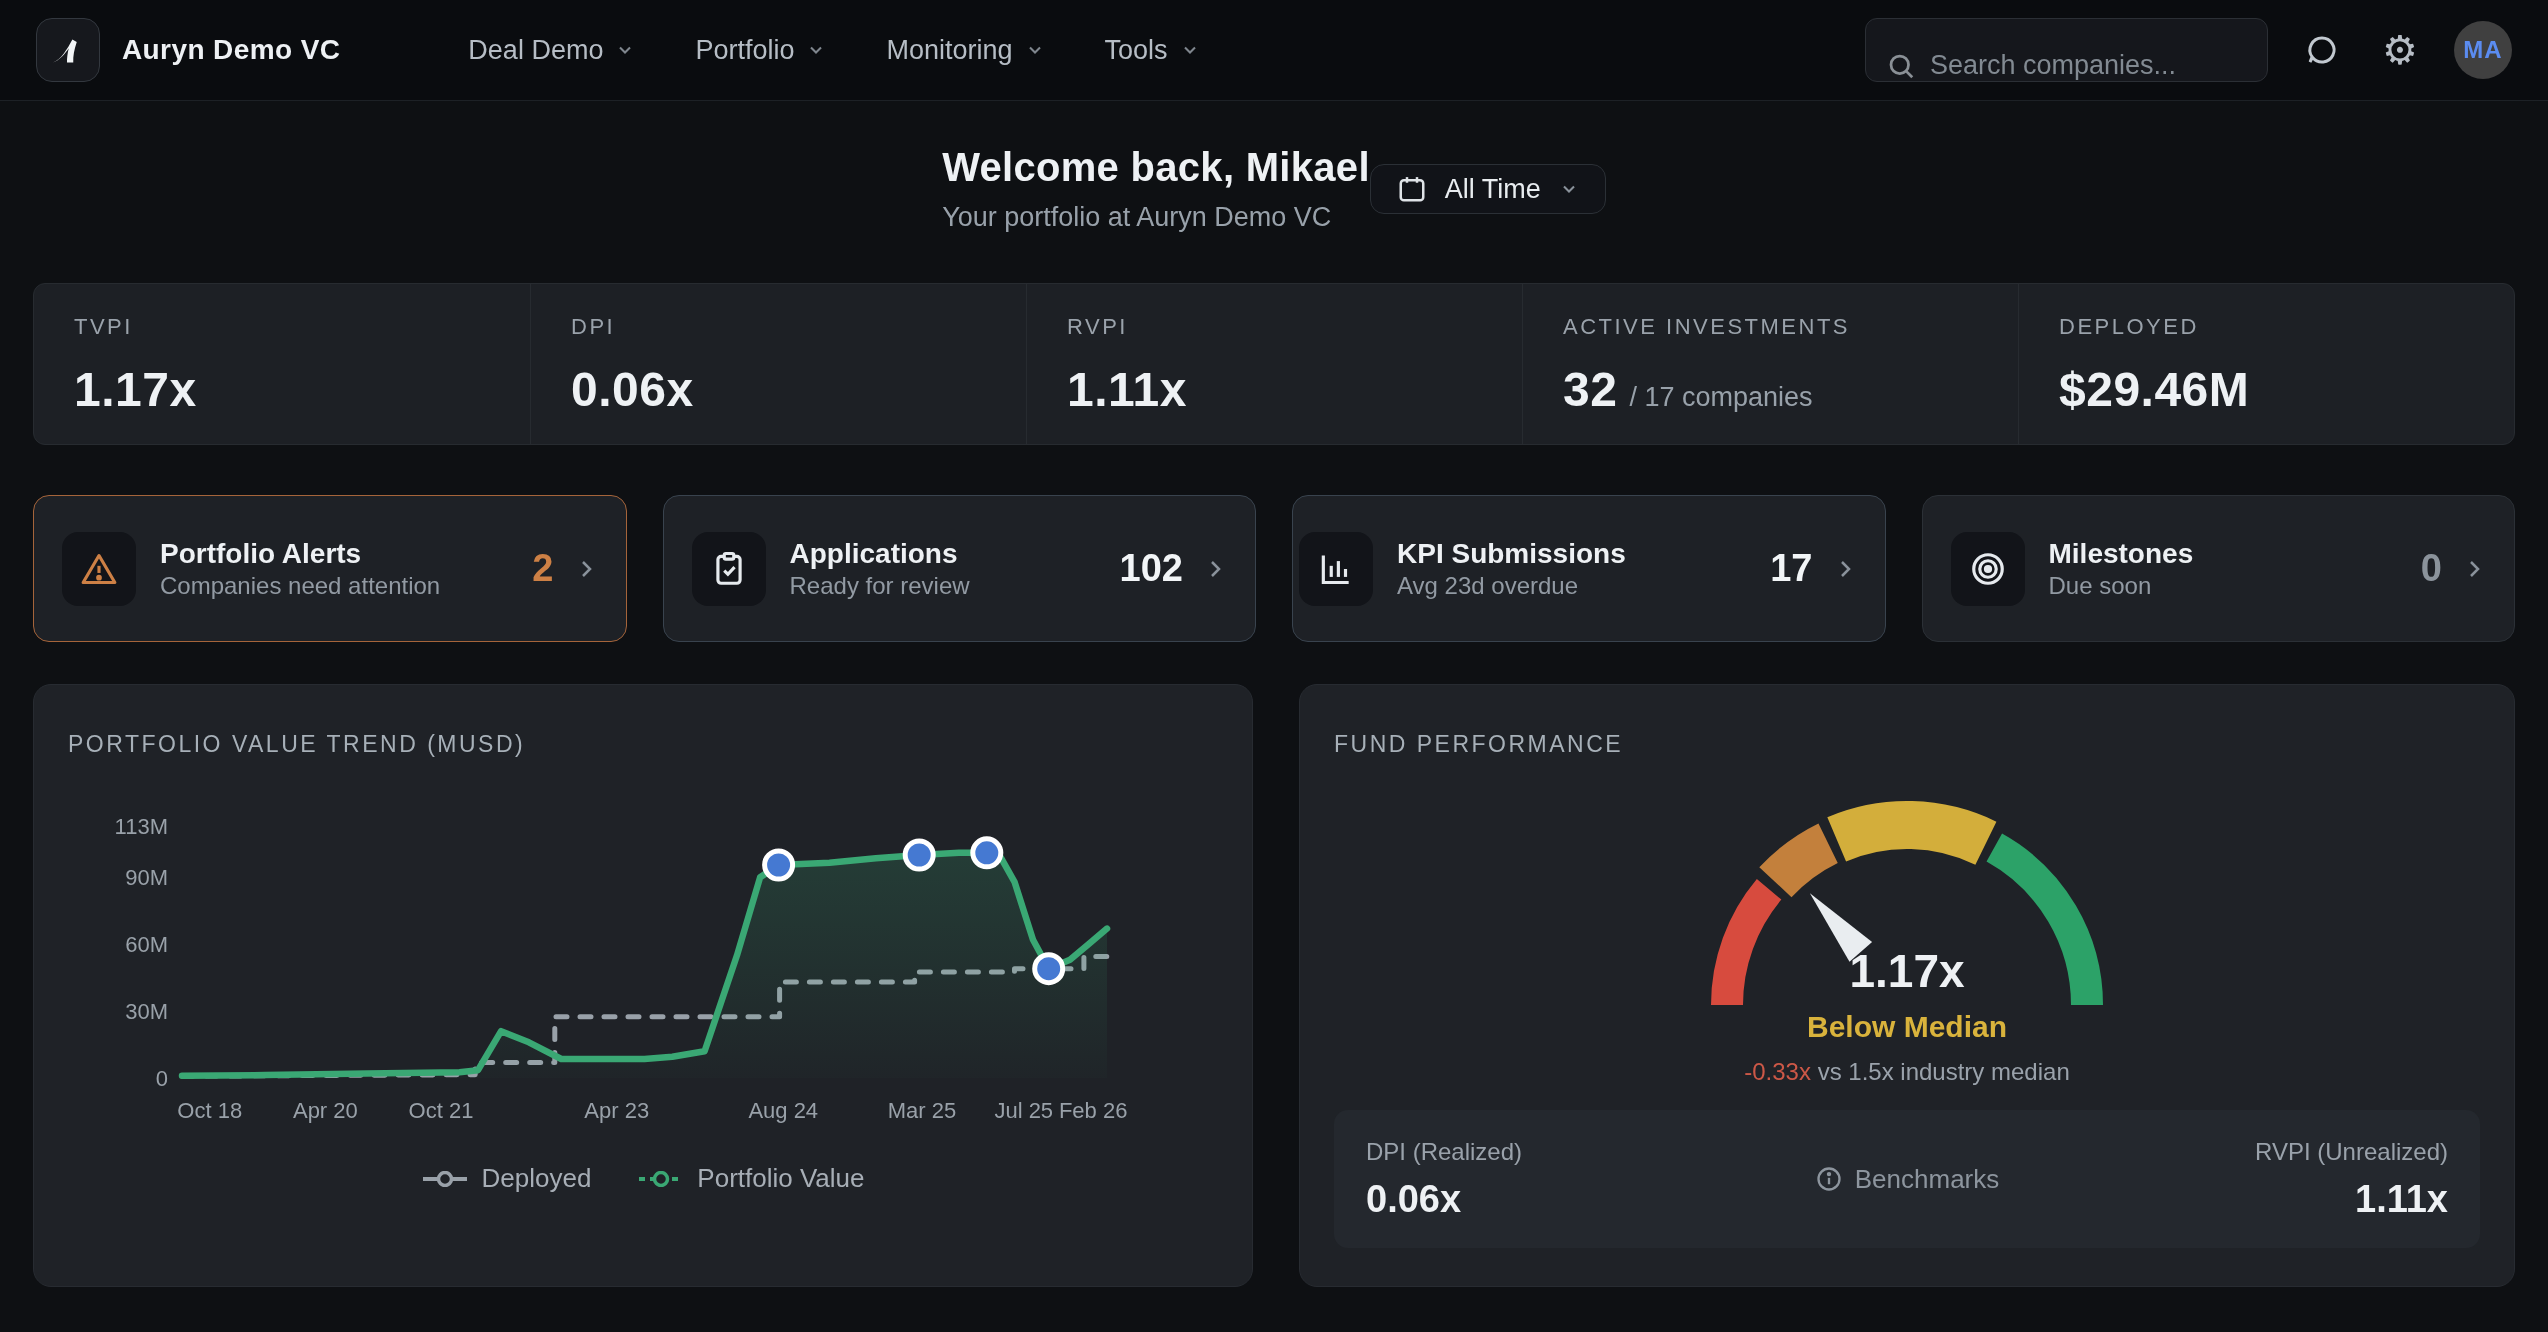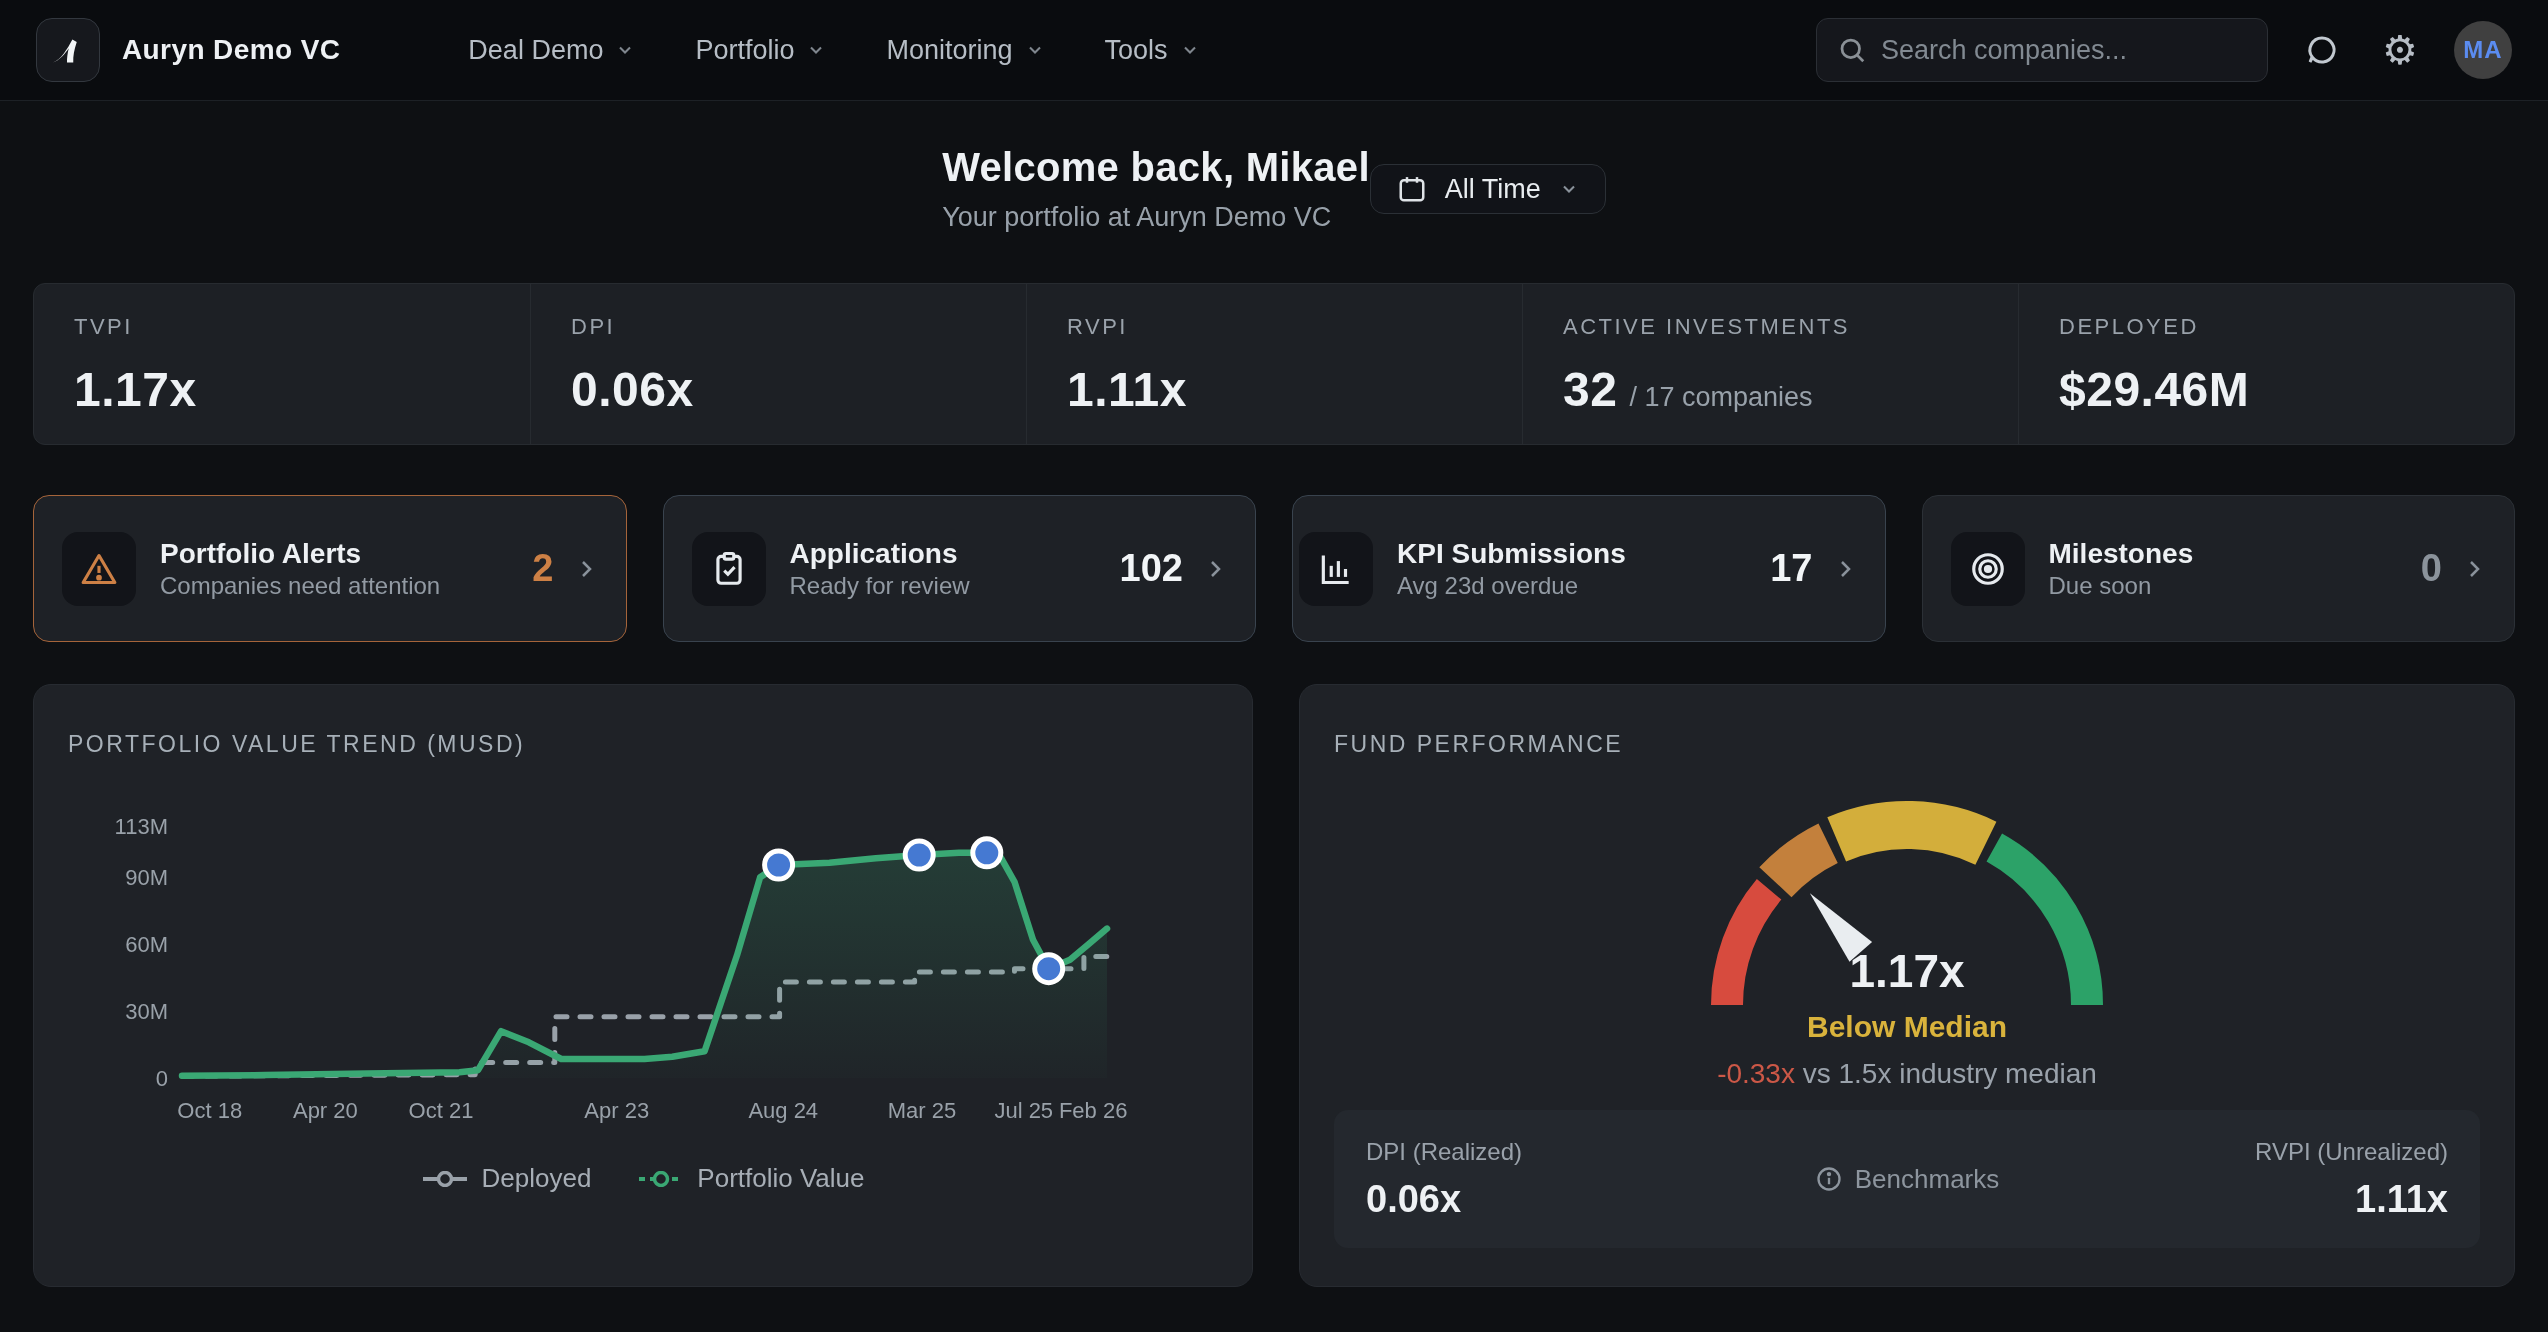--- a/index.html
+++ b/index.html
@@ -7,21 +7,21 @@
   body{background:#0e1013;font-family:"Liberation Sans",sans-serif;color:#eef1f4;overflow:hidden}
 
   
   .topbar{display:flex;align-items:center;height:101px;padding:0 36px;background:#0a0c0f;border-bottom:1px solid #1d2126}
   .logo{width:64px;height:64px;border-radius:16px;background:#16181d;border:1px solid #33383f;display:flex;align-items:center;justify-content:center;flex:none}
   .brand-name{font-size:28px;font-weight:700;letter-spacing:.4px;margin-left:22px;white-space:nowrap}
   .nav{display:flex;gap:60px;margin-left:128px}
   .nav-item{display:flex;align-items:center;gap:12px;font-size:27px;color:#b6bdc5;cursor:pointer;white-space:nowrap}
   .chev{width:20px;height:20px}
   .top-right{margin-left:auto;display:flex;align-items:center;gap:30px}
-  .search{width:452px;height:64px;background:#15171c;border:1px solid #2b2f35;border-radius:12px;display:flex;align-items:center;gap:14px;padding:0 20px}
+  .search{width:403px;height:64px;background:#15171c;border:1px solid #2b2f35;border-radius:12px;display:flex;align-items:flex-end;gap:14px;padding:0 20px}
   .search input{flex:1;background:transparent;border:0;outline:0;color:#dfe3e8;font-size:27px;font-family:inherit;min-width:0}
   .search input::placeholder{color:#828a92}
   .icon-btn{display:flex;align-items:center;justify-content:center;width:48px;height:48px;cursor:pointer;color:#b6bdc5}
   .gear-glyph{font-size:40px;line-height:1;color:#b6bdc5}
   .avatar{width:58px;height:58px;border-radius:50%;background:#404040;color:#5b8cf0;font-weight:700;font-size:24px;letter-spacing:1px;display:flex;align-items:center;justify-content:center;cursor:pointer}
 
   
   main{padding:0 33px}
   .welcome-row{margin-top:44px;display:flex;justify-content:center;align-items:center}
   .welcome-title{font-size:40px;font-weight:700;letter-spacing:.3px}
@@ -53,21 +53,21 @@
   .trend-svg{margin-top:30px;display:block}
   .tick{fill:#99a1a9;font-size:22px;font-family:"Liberation Sans",sans-serif}
   .legend{margin-top:30px;display:flex;justify-content:center;gap:46px}
   .legend-item{display:flex;align-items:center;gap:12px;font-size:26px;color:#a7aeb6;cursor:pointer}
 
   
   .gauge-wrap{position:relative;height:330px;margin-top:10px}
   #gauge-svg{position:absolute;left:0;top:0}
   .gauge-value{position:absolute;top:176px;left:0;width:100%;text-align:center;font-size:46px;font-weight:700}
   .gauge-status{position:absolute;top:242px;left:0;width:100%;text-align:center;font-size:30px;font-weight:700}
-  .gauge-delta{position:absolute;top:290px;left:0;width:100%;text-align:center;font-size:28px;color:#9aa2ab}
+  .gauge-delta{position:absolute;top:290px;left:0;width:100%;text-align:center;font-size:24px;color:#9aa2ab}
   .fund-footer{margin-top:12px;height:138px;background:#24282e;border-radius:14px;display:flex;align-items:center;padding:0 32px}
   .ff-col{display:flex;flex-direction:column;gap:12px;min-width:300px}
   .ff-col.right{align-items:flex-end}
   .ff-center{flex:1;display:flex;justify-content:center}
   .ff-label{font-size:24px;color:#9aa2ab}
   .ff-value{font-size:38px;font-weight:700}
   .benchmarks{display:flex;align-items:center;gap:12px;font-size:26px;color:#8d959e;cursor:pointer}
 </style>
 </head>
 <body>

